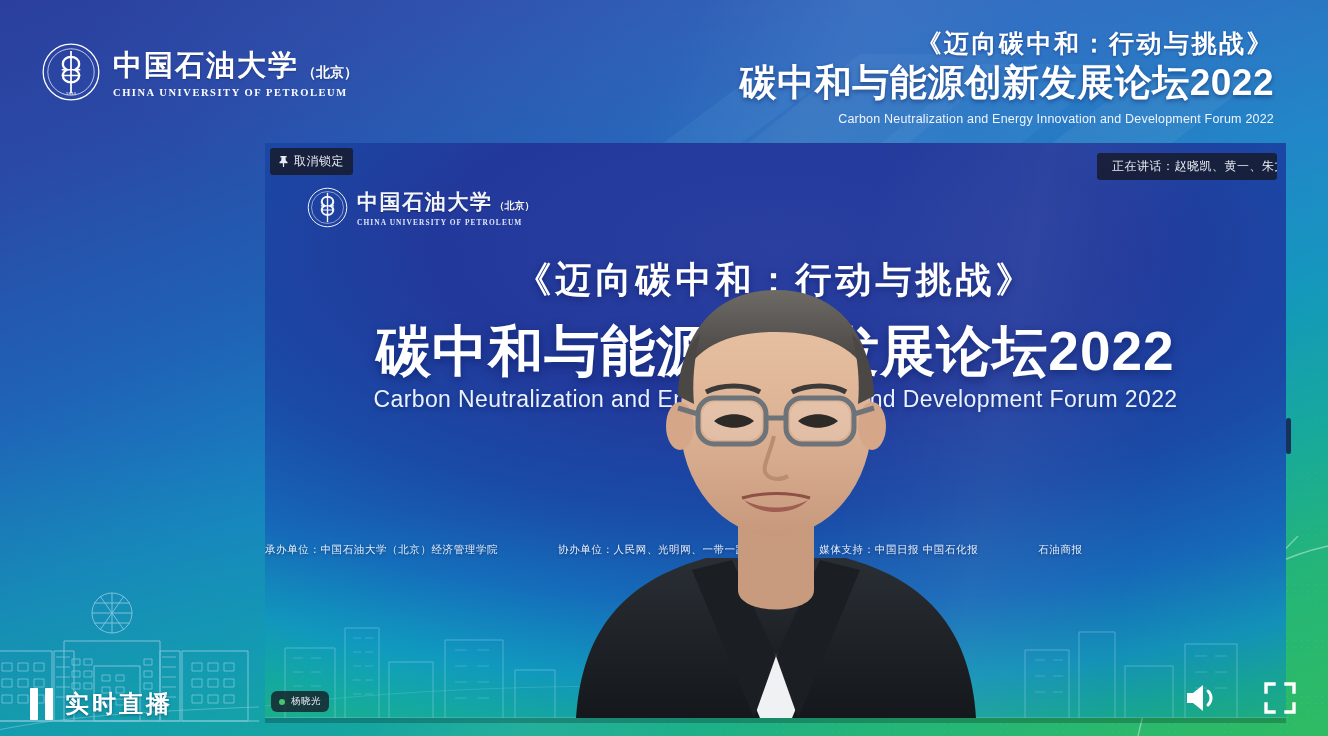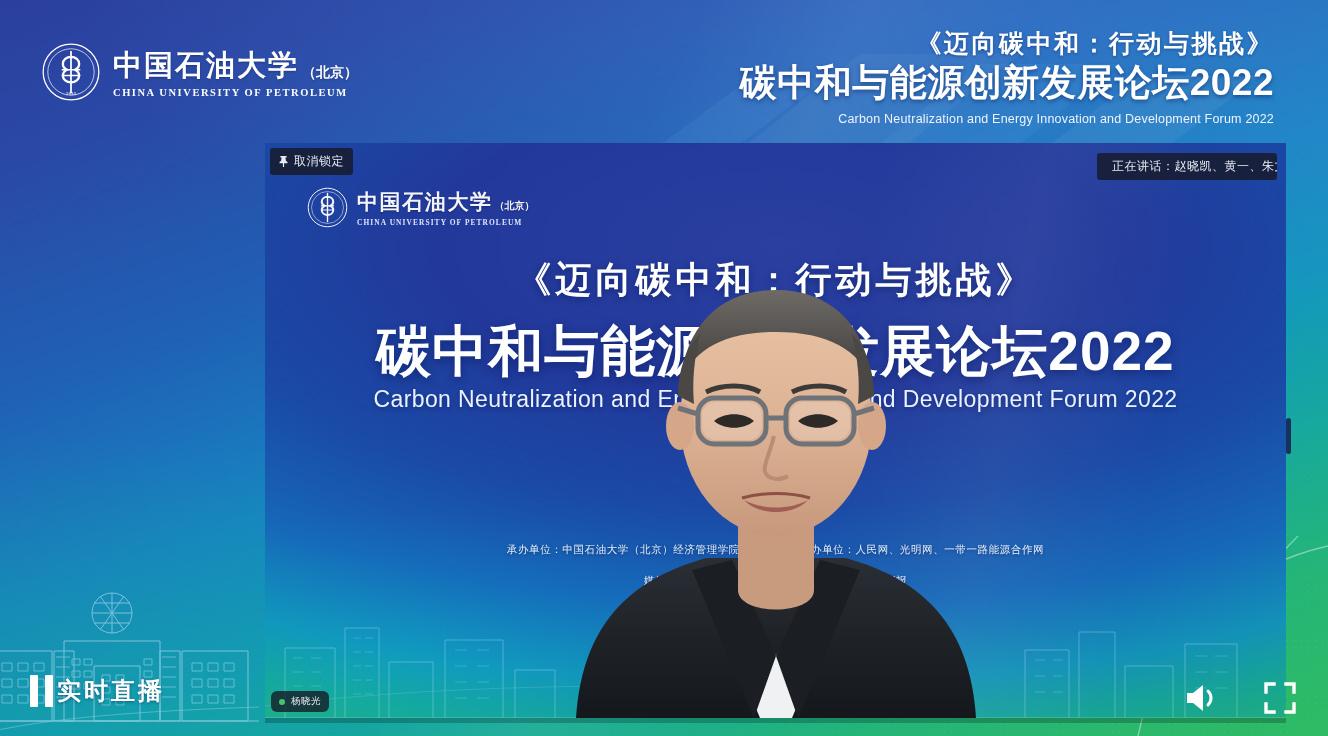--- a/index.html
+++ b/index.html
@@ -88,22 +88,22 @@
     font-size:12.5px; font-weight:400; letter-spacing:.2px;
     margin-top:6px; white-space:nowrap; color:#eef4ff;
   }
 
   
   #campus{ position:absolute; left:-6px; bottom:0; width:265px; height:165px; opacity:.62; pointer-events:none; }
   #swoosh{ position:absolute; right:-30px; bottom:-40px; width:240px; height:240px; opacity:.55; pointer-events:none; }
 
   
   #live-badge{
-    position:absolute; left:30px; bottom:29px;
-    display:flex; align-items:center; gap:4px;
+    position:absolute; left:30px; bottom:16px;
+    display:flex; align-items:center; gap:12px;
   }
   #pause-icon{ display:flex; gap:7px; }
   #pause-icon i{ display:block; width:8px; height:32px; background:#fff; border-radius:1px; }
   #live-text{
     color:#fff; font-size:24px; font-weight:700; letter-spacing:3px;
     text-shadow:0 1px 3px rgba(0,40,80,.5);
   }
 
   
   #player-controls{
@@ -158,21 +158,21 @@
     font-size:55px; font-weight:700; letter-spacing:1px;
     text-shadow:0 3px 8px rgba(0,20,80,.5);
   }
   #slide-t3{
     position:absolute; left:0; right:0; top:243px; text-align:center;
     color:#eaf2ff; font-size:23px; font-weight:400; letter-spacing:.4px;
     text-shadow:0 2px 5px rgba(0,20,80,.45);
   }
   #slide-credits{
     position:absolute; left:0; right:0; top:400px;
-    display:flex; flex-direction:column; align-items:center; gap:17px;
+    display:flex; align-items:center; gap:17px;
     color:#e7f1ff; font-size:10.5px; letter-spacing:.6px;
     text-shadow:0 1px 3px rgba(0,20,60,.5);
   }
   .credit-row{ display:flex; gap:60px; }
 
   
   #presenter{ position:absolute; left:50%; transform:translateX(-50%); bottom:0; width:460px; height:430px; }
 
   
   .chip{

